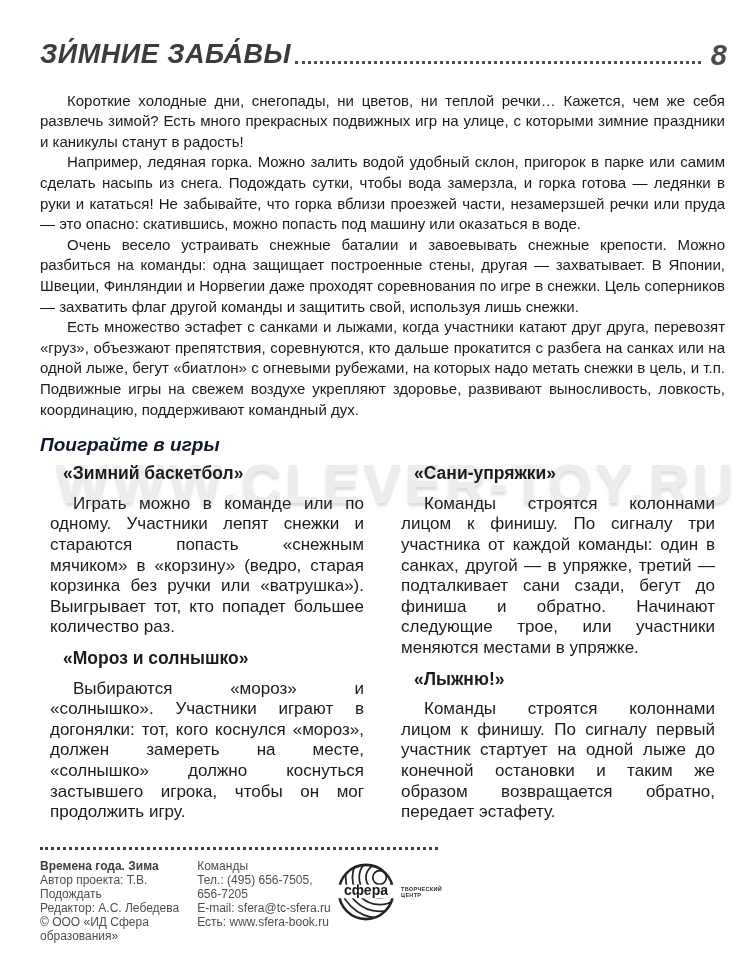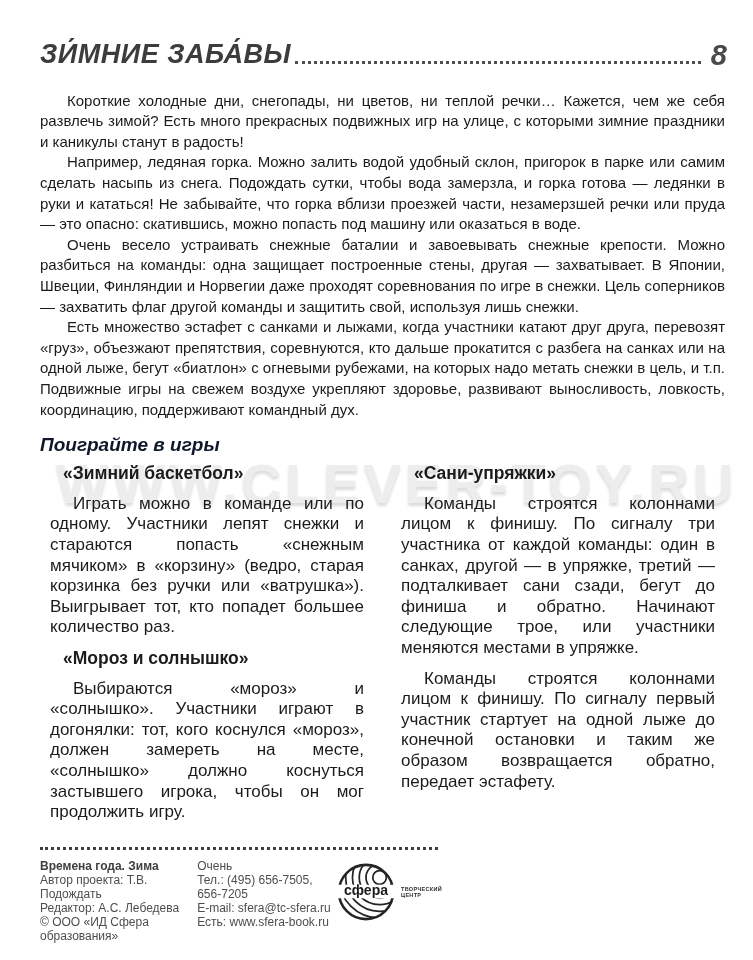--- a/index.html
+++ b/index.html
@@ -71,35 +71,36 @@
   <section class="columns">
     <div class="col">
       <h3 class="game-title">«Зимний баскетбол»</h3>
       <p class="game-text">Играть можно в команде или по одному. Участники лепят снежки и стараются попасть «снежным мячиком» в «корзину» (ведро, старая корзинка без ручки или «ватрушка»). Выигрывает тот, кто попадет большее количество раз.</p>
       <h3 class="game-title">«Мороз и солнышко»</h3>
       <p class="game-text">Выбираются «мороз» и «солнышко». Участники играют в догонялки: тот, кого коснулся «мороз», должен замереть на месте, «солнышко» должно коснуться застывшего игрока, чтобы он мог продолжить игру.</p>
     </div>
     <div class="col">
       <h3 class="game-title">«Сани-упряжки»</h3>
       <p class="game-text">Команды строятся колоннами лицом к финишу. По сигналу три участника от каждой команды: один в санках, другой — в упряжке, третий — подталкивает сани сзади, бегут до финиша и обратно. Начинают следующие трое, или участники меняются местами в упряжке.</p>
+      <h3 class="game-title">«Лыжню!»</h3>
       <p class="game-text">Команды строятся колоннами лицом к финишу. По сигналу первый участник стартует на одной лыже до конечной остановки и таким же образом возвращается обратно, передает эстафету.</p>
     </div>
   </section>
 
   <footer class="footer">
     <div class="footer-dots"></div>
     <div class="footer-cols">
       <div class="footer-col pub">
         <div class="bold">Времена года. Зима</div>
         <div>Автор проекта: Т.В. Подождать</div>
         <div>Редактор: А.С. Лебедева</div>
         <div>© ООО «ИД Сфера образования»</div>
       </div>
       <div class="footer-col contact">
-        <div>Очень</div>
+        <div>Команды</div>
         <div>Тел.: (495) 656-7505, 656-7205</div>
         <div>E-mail: sfera@tc-sfera.ru</div>
         <div>Есть: www.sfera-book.ru</div>
       </div>
       <div class="footer-logo">
         <svg width="62" height="62" viewBox="0 0 64 64" aria-hidden="true">
           <defs>
               <clipPath id="logoClip">
                 <circle cx="32" cy="32" r="28"></circle>
               </clipPath>

